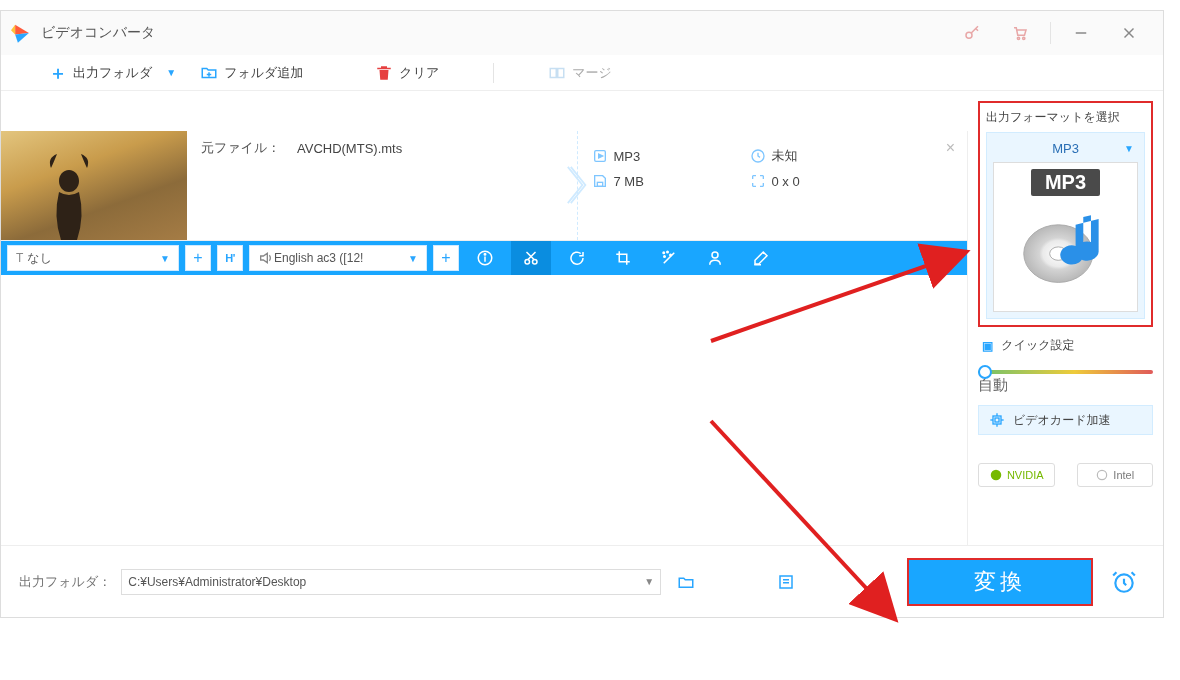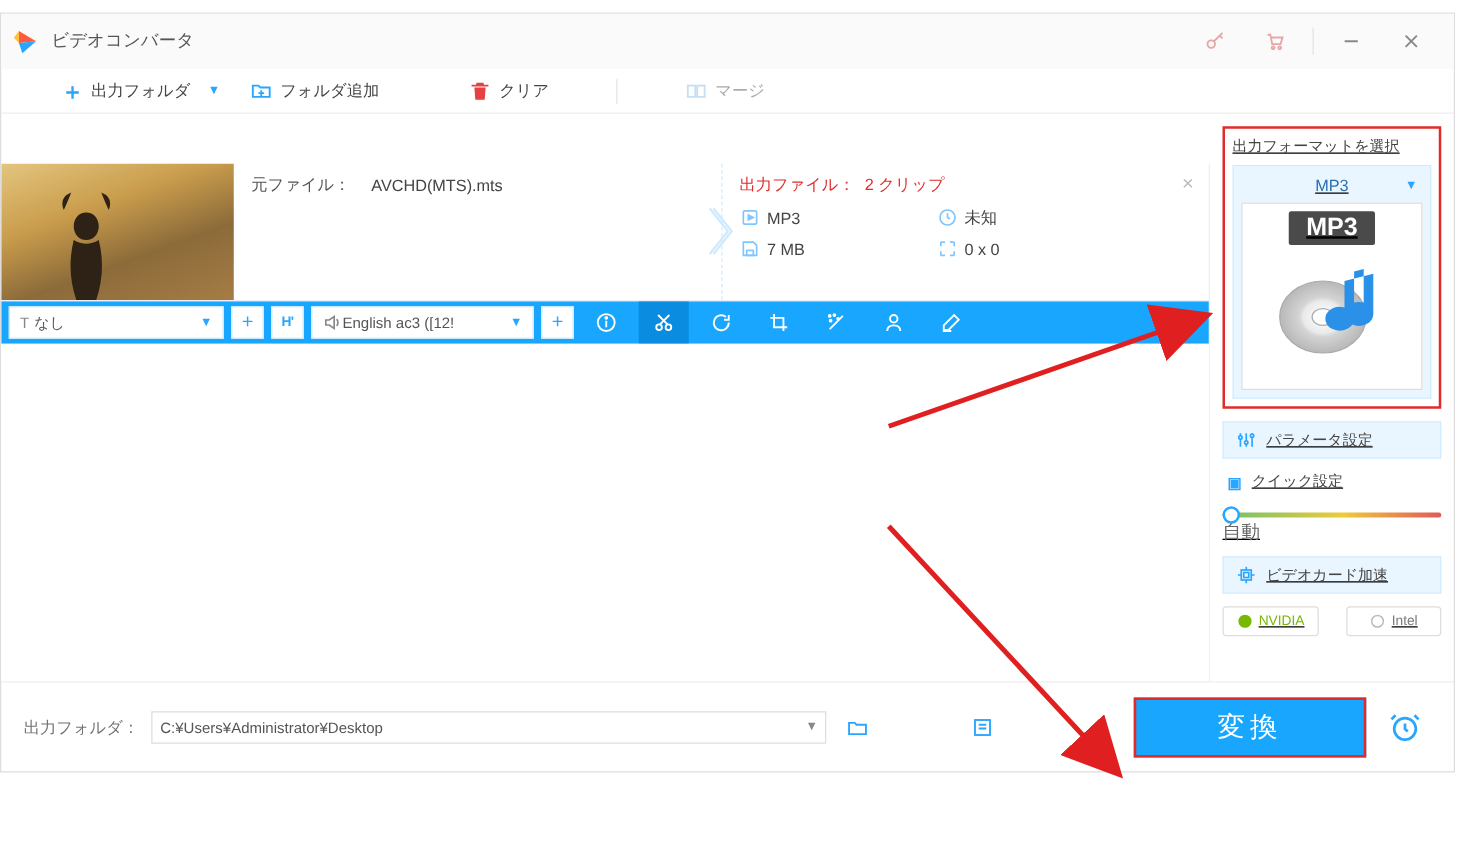--- a/index.html
+++ b/index.html
@@ -16,21 +16,21 @@
 
   
   .toolbar { height:36px; display:flex; align-items:center; padding:0 8px 0 40px; border-bottom:1px solid #eee; gap:6px; font-size:13px; color:#444; }
   .tbtn { display:flex; align-items:center; gap:6px; padding:4px 8px; cursor:pointer; }
   .tbtn.disabled { color:#aaa; }
   .blue { color:#29a6ff; }
 
   
   .mainrow { flex:1; display:flex; overflow:hidden; }
   .leftcol { flex:1; display:flex; flex-direction:column; border-right:1px solid #eee;margin-top:40px; }
-  .rightcol { width:195px; padding:10px 10px 0 10px; display:flex; flex-direction:column; gap:10px;text-decoration:underline; }
+  .rightcol { width:195px; padding:10px 10px 0 10px; display:flex; flex-direction:column; gap:10px; }
 
   
   .item { display:flex; height:110px; border-bottom:1px solid #eee; position:relative; }
   .thumb { width:186px; background:linear-gradient(160deg,#e3c57e 0%, #c99c4c 35%, #8c6b3a 65%, #a57c45 100%); position:relative; }
   .thumb .silh { position:absolute; left:28px; bottom:0; width:80px; height:90px; }
   .thumb .silh svg { display:block; }
 
   .srcbox, .outbox { flex:1; padding:8px 14px 6px 14px; position:relative; font-size:13px; color:#444; }
   .srcbox { border-right:1px dashed #cfeaff; }
   .divider-arrow { position:absolute; right:-10px; top:34px; width:22px; height:40px; }
@@ -60,21 +60,21 @@
   .fmtbox { background:#eaf6ff; border:1px solid #d2ecff; padding:6px; text-align:center; }
   .fmtlabel { background:#eaf6ff; display:flex; align-items:center; justify-content:center; gap:6px; color:#2a6fb5; font-size:13px; padding:2px 0 6px 0; position:relative; }
   .fmtlabel .caret { position:absolute; right:4px; color:#29a6ff; font-size:10px; }
   .fmticon { background:#fff; border:1px solid #ddd; width:100%; height:150px; display:flex; flex-direction:column; align-items:center; justify-content:flex-start; padding-top:6px; position:relative; }
 
   .rbtn { background:#eaf6ff; border:1px solid #d2ecff; height:30px; display:flex; align-items:center; gap:8px; padding:0 10px; font-size:12px; color:#444; }
   .rtxt { display:flex; align-items:center; gap:8px; font-size:12px; color:#444; padding:0 4px; }
   .slider { height:4px; background:linear-gradient(90deg,#6ec16e 0%, #eecb3a 55%, #e05a5a 100%); border-radius:2px; margin-top:6px; position:relative; }
   .slider .thumb2 { position:absolute; left:0; top:-5px; width:14px; height:14px; border-radius:50%; background:#fff; border:2px solid #29a6ff; }
   .sliderlbl { font-size:15px; color:#666; margin-top:2px; }
-  .gpurow { display:flex; gap:22px; }
+  .gpurow { display:flex; gap:22px;margin-top:18px; }
   .gpucard { flex:1; height:24px; border:1px solid #ddd; border-radius:3px; display:flex; align-items:center; justify-content:center; gap:4px; font-size:11px; color:#7a7a7a; }
   .nvidia { color:#76b900; }
 
   
   .bottom { height:72px; border-top:1px solid #eee; display:flex; align-items:center; padding:0 18px; gap:10px; }
   .outlbl { font-size:13px; color:#737373;font-family:Liberation Mono, monospace; }
   .pathbox { flex:1; max-width:540px; height:26px; border:1px solid #ddd; padding:0 6px; font-size:12px; color:#555; display:flex; align-items:center; }
   .pathcaret { color:#888; font-size:10px; padding-left:6px; }
   .iconbtn { width:30px; height:26px; display:flex; align-items:center; justify-content:center; color:#29a6ff; }
   .convertbtn { margin-left:auto; width:186px; height:48px; background:#19a6ff; color:#fff; display:flex; align-items:center; justify-content:center; font-size:22px; letter-spacing:4px; border:2px solid #e02b2b; }
@@ -174,24 +174,20 @@
           <svg class="divider-arrow" viewBox="0 0 22 44">
             <path d="M2 2 L18 22 L2 42" fill="none" stroke="#cfeaff" stroke-width="2"></path>
           </svg>
         </div>
 
         <div class="outbox">
           <span class="closex">×</span>
           <svg style="position:absolute;left:-10px;top:34px;width:22px;height:40px;" viewBox="0 0 22 44">
             <path d="M2 2 L18 22 L2 42" fill="none" stroke="#cfeaff" stroke-width="2"></path>
           </svg>
-          <div class="row outhead" style="margin-top:0;">
-            <span>出力ファイル：</span>
-            <span>2 クリップ</span>
-          </div>
           <div class="row">
             <span class="cell">
               <svg class="mini-ic" viewBox="0 0 24 24" fill="none" stroke="currentColor" stroke-width="2">
                   <rect x="4" y="4" width="16" height="16" rx="2"></rect>
                   <polygon points="10,9 16,12 10,15" fill="currentColor"></polygon>
                 </svg>
               <span>MP3</span>
             </span>
             <span class="cell">
               <svg class="mini-ic" viewBox="0 0 24 24" fill="none" stroke="currentColor" stroke-width="2">
@@ -316,31 +312,20 @@
                 </radialGradient>
               </defs>
               <ellipse cx="42" cy="60" rx="36" ry="30" fill="url(#dg)" stroke="#aaa"></ellipse>
               <ellipse cx="42" cy="60" rx="9" ry="7" fill="#fff" stroke="#aaa"></ellipse>
               <path d="M68 22 v40 a12 10 0 1 1 -8 -10 V30 l24 -6 v34 a12 10 0 1 1 -8 -10 V20 z" fill="#2a90e8"></path>
             </svg>
           </div>
         </div>
       </div>
 
-      <div class="rbtn">
-        <svg class="mini-ic" style="color:#29a6ff;" viewBox="0 0 24 24" fill="none" stroke="currentColor" stroke-width="2">
-            <line x1="5" y1="4" x2="5" y2="20"></line>
-            <line x1="12" y1="4" x2="12" y2="20"></line>
-            <line x1="19" y1="4" x2="19" y2="20"></line>
-            <circle cx="5" cy="9" r="2" fill="#fff"></circle>
-            <circle cx="12" cy="15" r="2" fill="#fff"></circle>
-            <circle cx="19" cy="7" r="2" fill="#fff"></circle>
-          </svg>
-        <span>パラメータ設定</span>
-      </div>
 
       <div class="rtxt">
         <span style="color:#29a6ff;font-weight:bold;">▣</span>
         <span>クイック設定</span>
       </div>
 
       <div>
         <div class="slider">
           <div class="thumb2"></div>
         </div>

